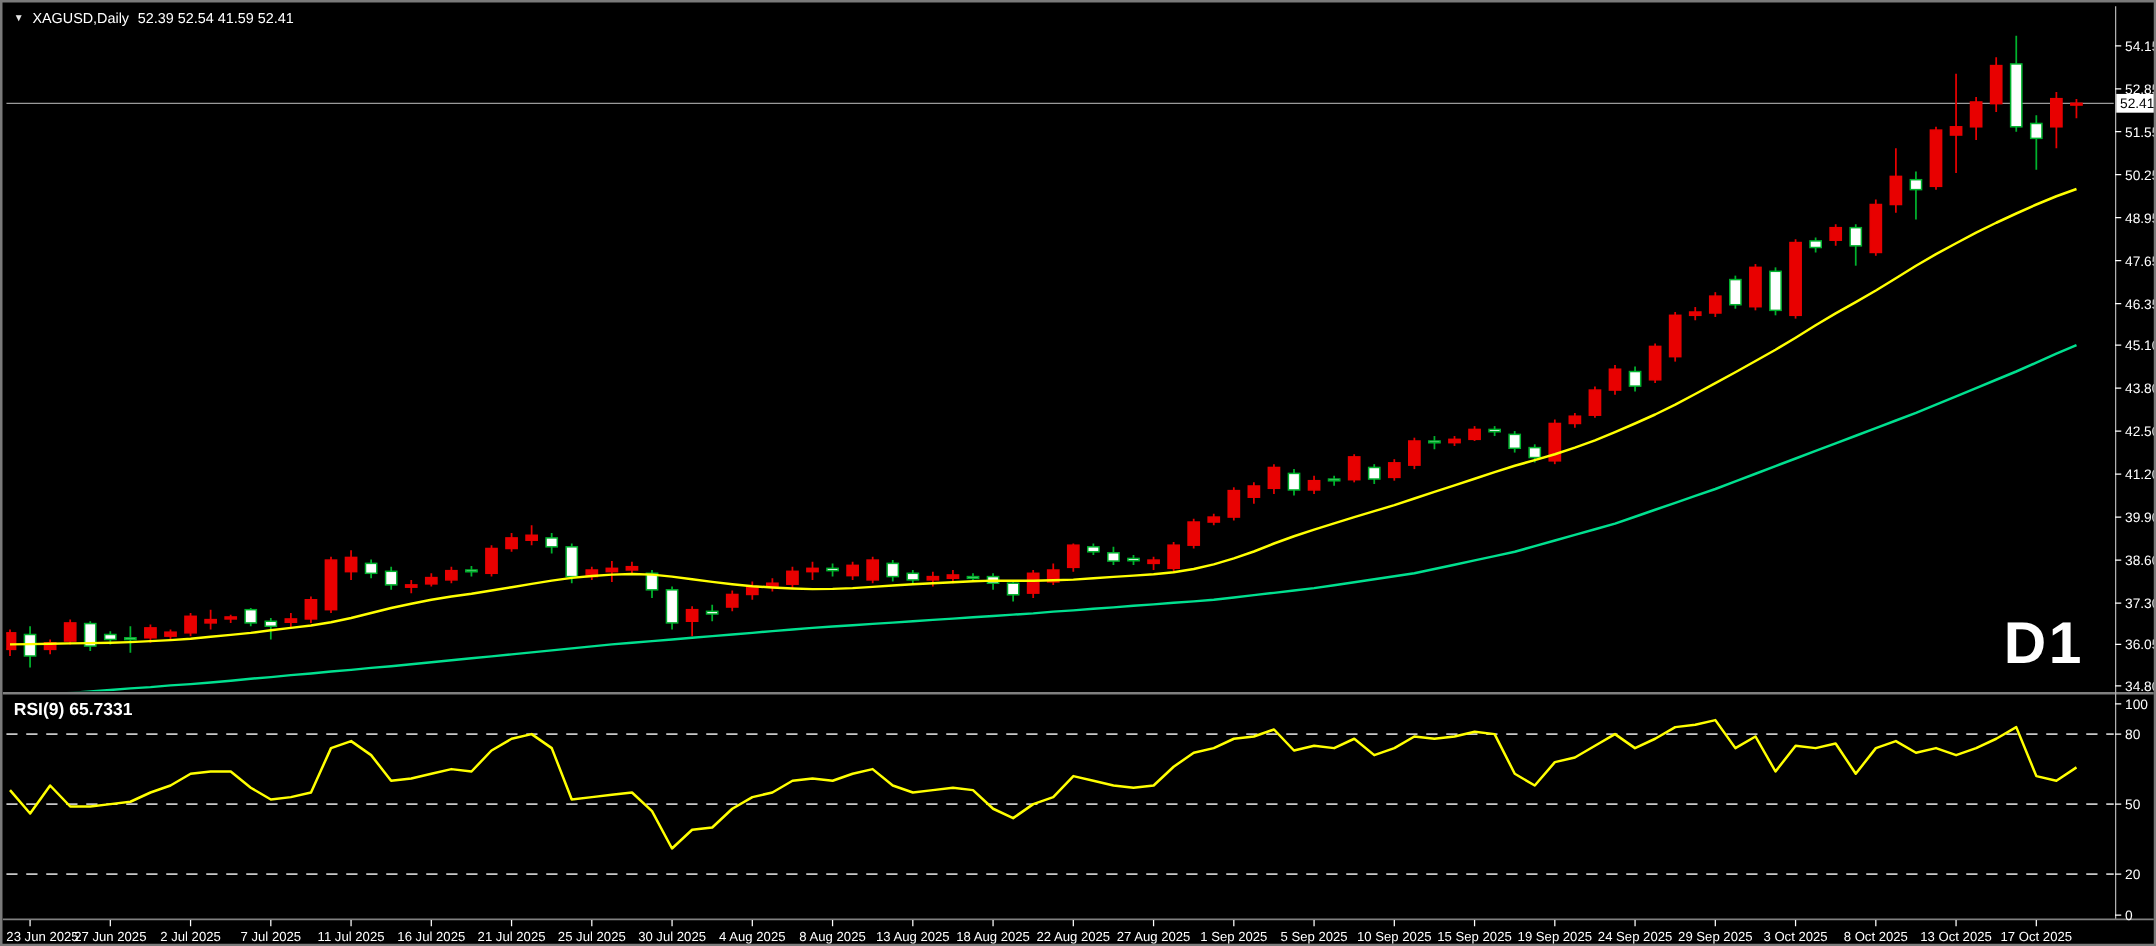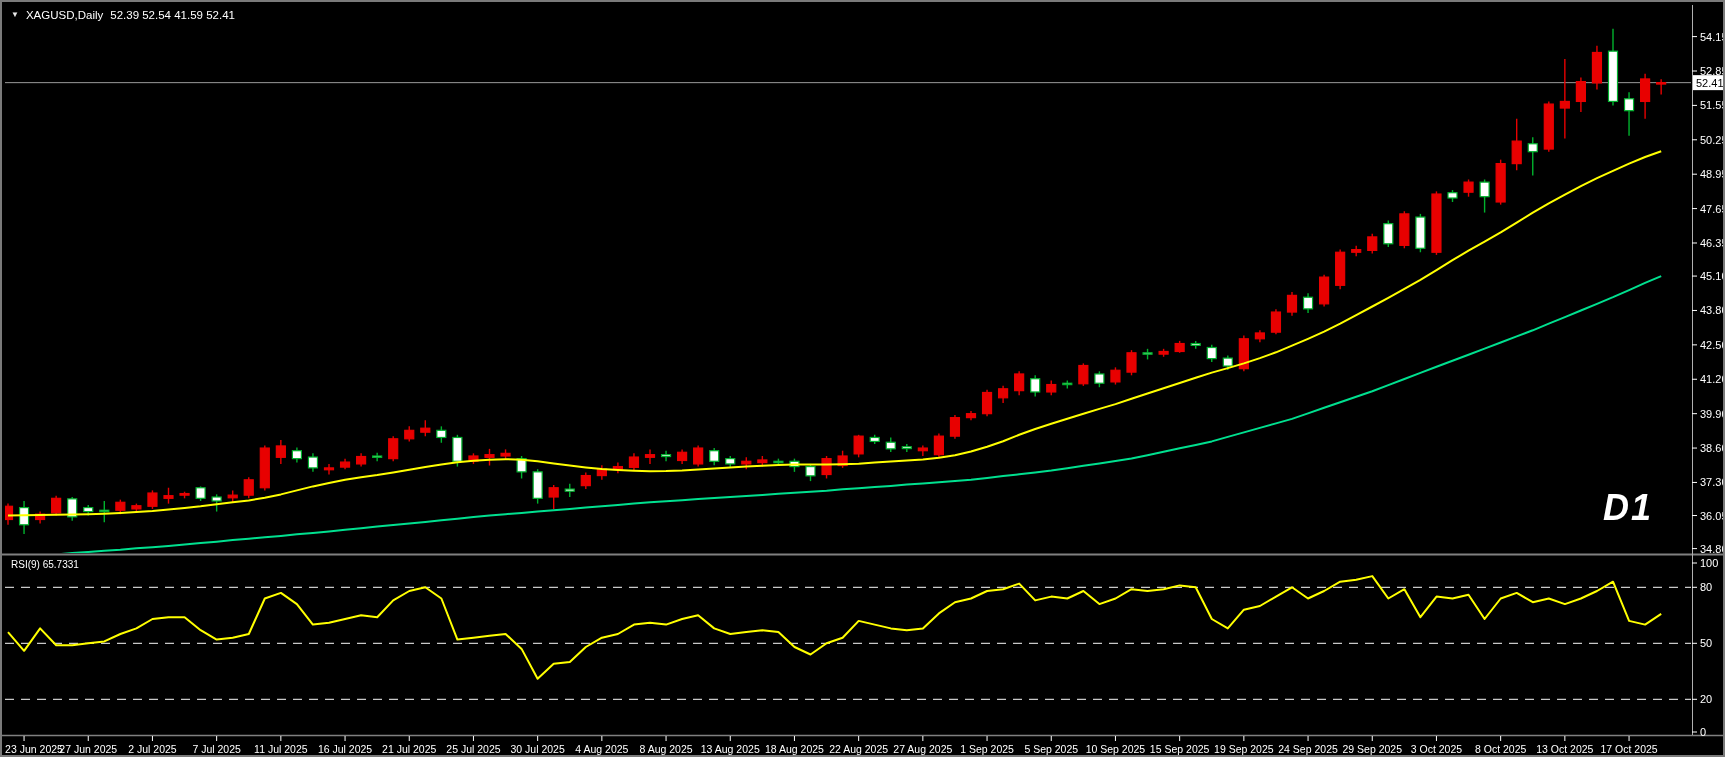--- a/index.html
+++ b/index.html
@@ -3,23 +3,23 @@
 <meta charset="utf-8">
 <style>
   html,body{margin:0;padding:0;background:#000;}
   #window{position:relative;width:1725px;height:757px;background:#000;
           border:2px solid #7a7a7a;box-sizing:border-box;overflow:hidden;
           font-family:"Liberation Sans",sans-serif;}
   #chart-svg{position:absolute;left:0;top:0;}
   .overlay{position:absolute;color:#fff;font-size:11.5px;white-space:pre;}
   #title-bar{left:9px;top:7px;display:flex;align-items:center;gap:7px;}
   #title-bar .tri{font-size:8px;color:#e8e8e8;line-height:1;}
-  #rsi-label{left:9px;top:557px;font-size:10px;}
-  #d1-watermark{left:1601px;top:488px;font-size:36px;font-weight:bold;
-                letter-spacing:2px;line-height:1;font-style:italic;}
+  #rsi-label{left:9px;top:557px;font-size:14px;font-weight:bold;}
+  #d1-watermark{left:1601px;top:488px;font-size:47px;font-weight:bold;
+                letter-spacing:2px;line-height:1;}
 </style>
 </head>
 <body>
 
 <div id="window">
   <svg id="chart-svg" width="1725" height="757">
       <defs>
         <clipPath id="mc">
           <rect x="3" y="3" width="1686" height="548"></rect>
         </clipPath>

